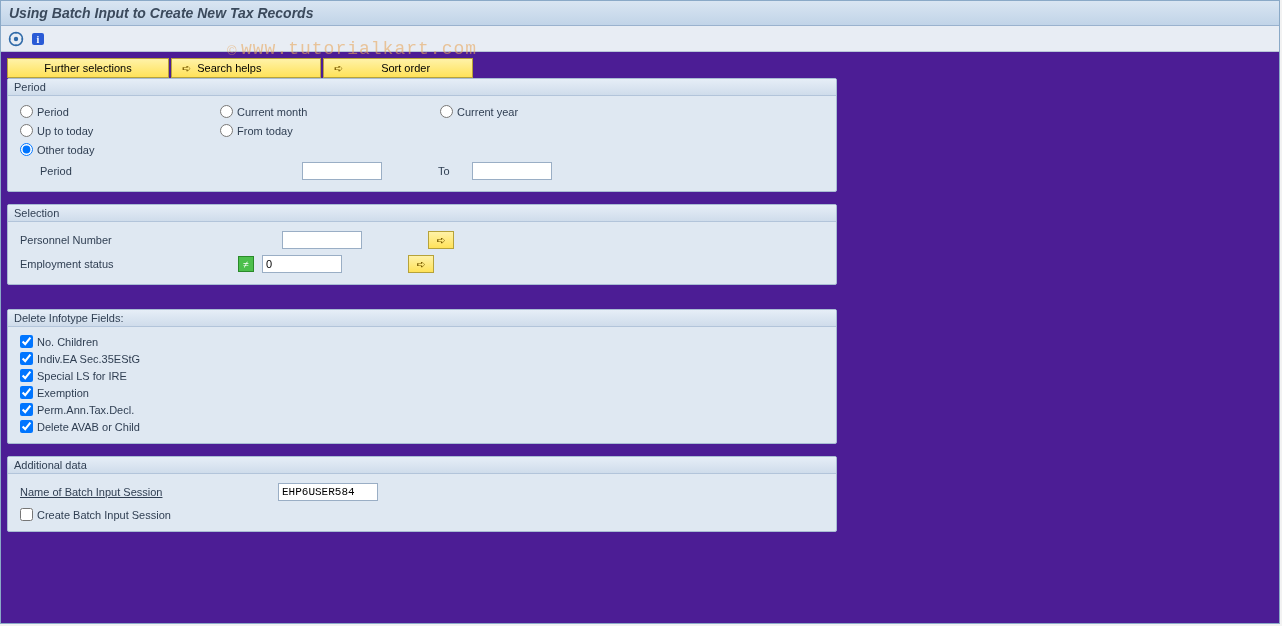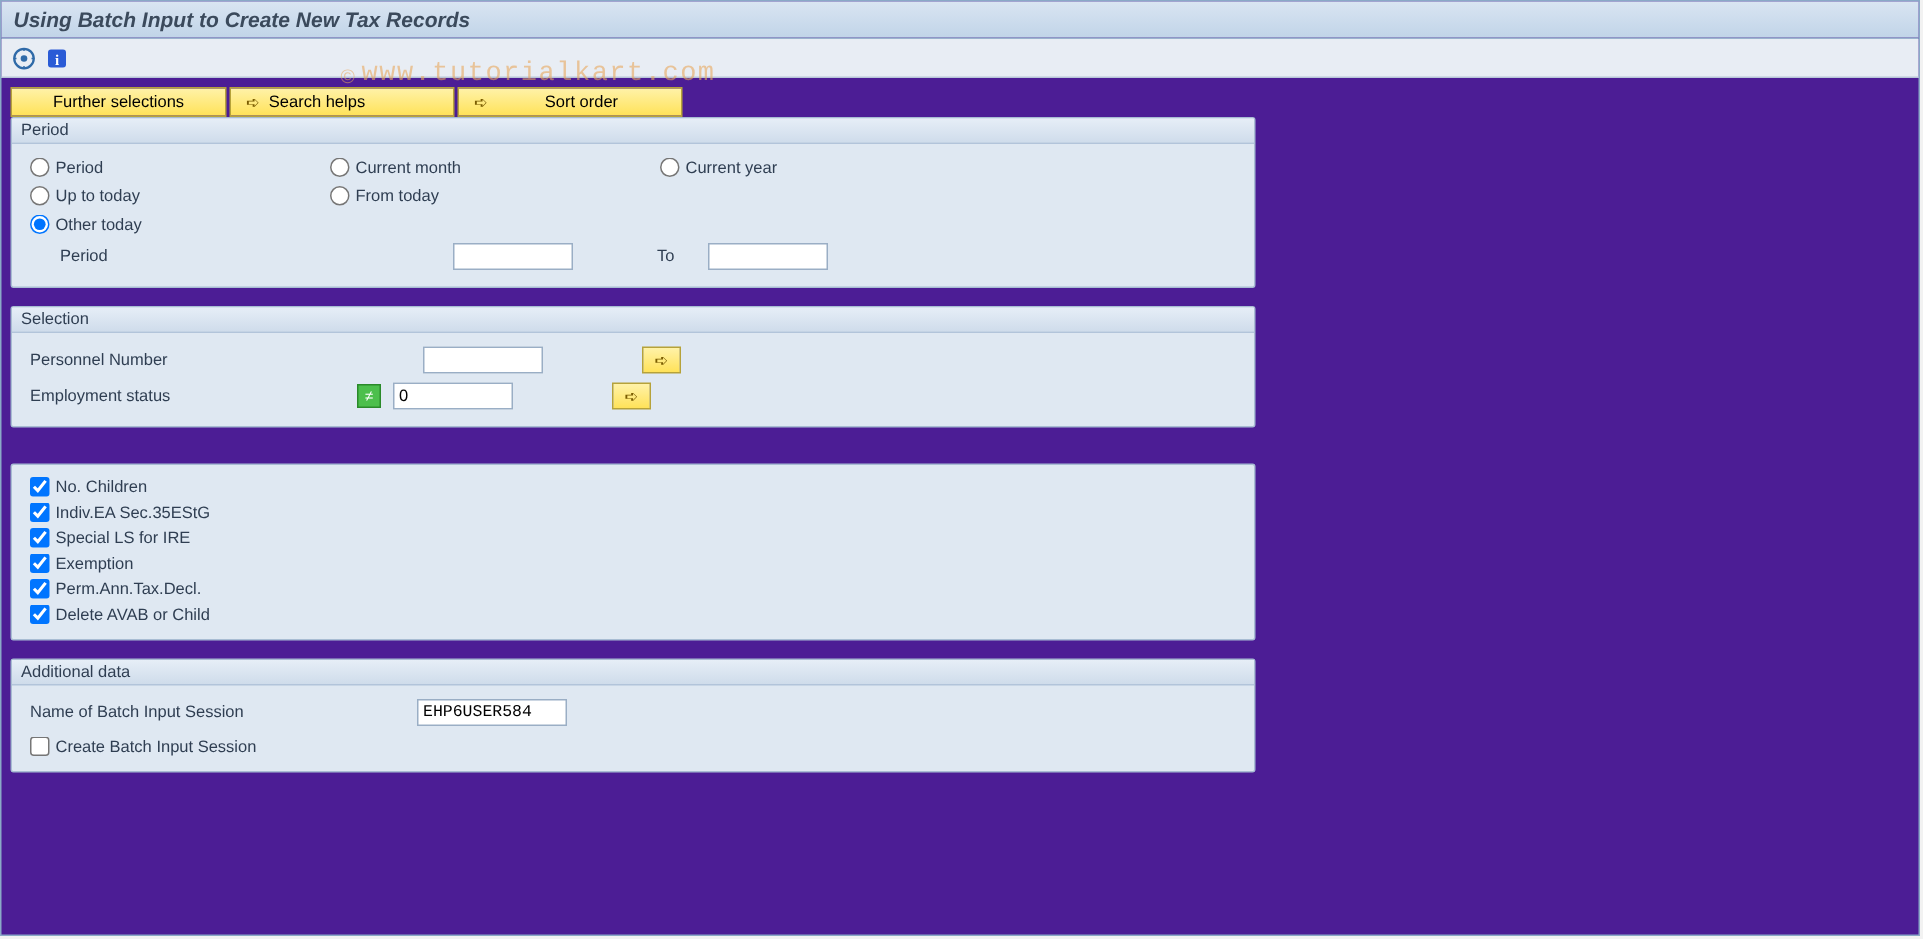--- a/index.html
+++ b/index.html
@@ -139,21 +139,21 @@
         </svg>
     </span>
   </div>
 
   <span class="watermark-copy">©</span>
   <span class="watermark">www.tutorialkart.com</span>
 
   <div class="content">
 
     <div class="btnrow">
-      <button class="yellow-btn" style="width:144px;justify-content:center;text-align:center;">
+      <button class="yellow-btn" style="width:162px;justify-content:center;text-align:center;">
         <span>Further selections</span>
       </button>
       <button class="yellow-btn" style="width:150px;">
         <span class="arrow">➪</span>
         <span style="flex:1;text-align:left;">Search helps</span>
       </button>
       <button class="yellow-btn" style="width:150px;">
         <span class="arrow">➪</span>
         <span style="flex:1;">Sort order</span>
       </button>
@@ -224,20 +224,21 @@
           <span class="arrow-btn">
             <span style="color:#7a5c00;">➪</span>
           </span>
         </div>
       </div>
     </div>
 
     <div style="height:12px;"></div>
 
     <div class="groupbox">
+      <div class="gtitle">Delete Infotype Fields:</div>
       <div class="gbody">
         <div class="check-col">
             <label class="check-item">
               <input type="checkbox" checked="" style="">
               <span>No. Children</span>
             </label>
           </div>
         <div class="check-col">
             <label class="check-item">
               <input type="checkbox" checked="" style="">
@@ -268,21 +269,21 @@
               <span>Delete AVAB or Child</span>
             </label>
           </div>
       </div>
     </div>
 
     <div class="groupbox">
       <div class="gtitle">Additional data</div>
       <div class="gbody">
         <div class="field-row">
-          <span class="label" style="width:250px;">Name of Batch Input Session</span>
+          <span class="label" style="width:250px;text-decoration:underline;">Name of Batch Input Session</span>
           <input class="textinput" style="width: 100px; font-family: &quot;Courier New&quot;, monospace;" value="EHP6USER584">
         </div>
         <div class="check-col" style="padding-top:4px;">
           <label class="check-item">
               <input type="checkbox" style="">
               <span>Create Batch Input Session</span>
             </label>
         </div>
       </div>
     </div>

